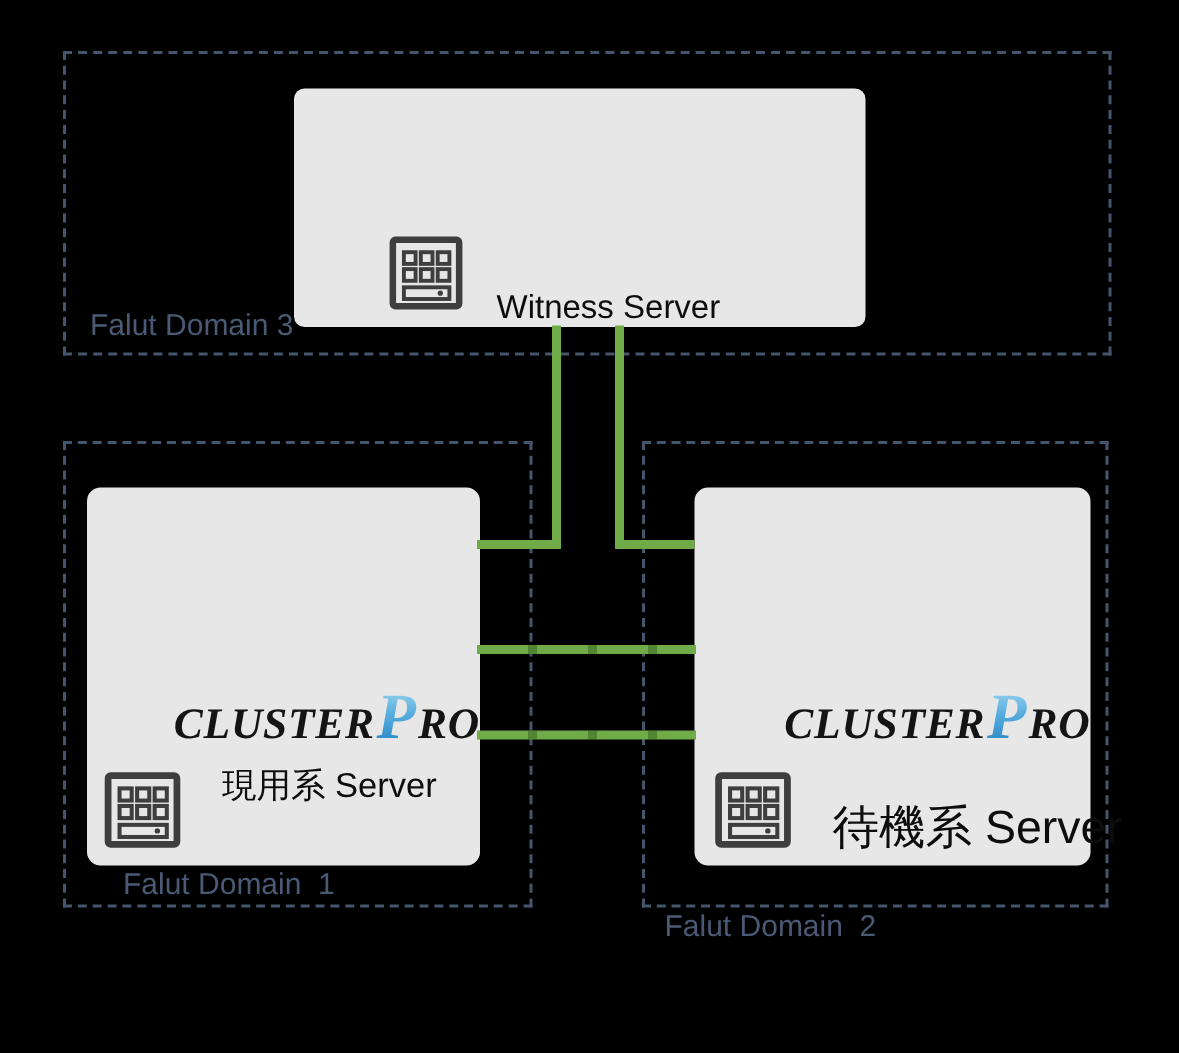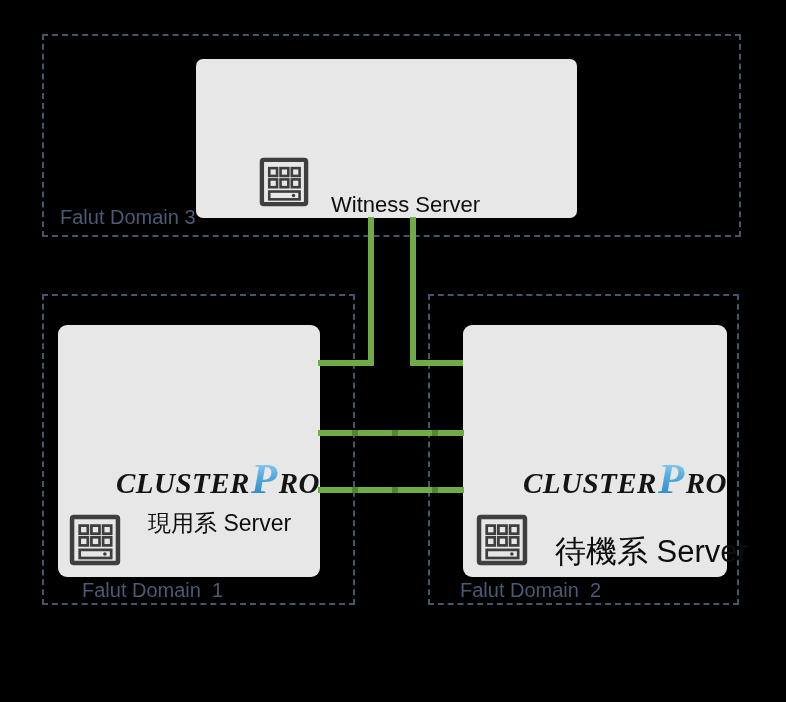--- a/index.html
+++ b/index.html
@@ -89,21 +89,21 @@
 
 <div class="stage">
 
   <div class="domain" style="left:42px; top:34px; width:699px; height:203px;"></div>
   <div class="domain-label" style="left:60px; top:205px;">Falut Domain 3</div>
 
   <div class="domain" style="left:42px; top:294px; width:313px; height:311px;"></div>
   <div class="domain-label" style="left:58px; top:578px;margin-left:24px;">Falut Domain  1</div>
 
   <div class="domain" style="left:428px; top:294px; width:311px; height:311px;"></div>
-  <div class="domain-label" style="left:443px; top:578px;margin-left:17px;">Falut Domain  2</div>
+  <div class="domain-label" style="left:443px; top:606px;">Falut Domain  2</div>
 
   <div class="node-box" style="left:196px; top:59px; width:381px; height:159px;"></div>
   <div class="icon-wrap" style="left:258px; top:156px;">
     <svg width="52" height="52" viewBox="0 0 60 60" fill="none" stroke="#3E3E3E">
       <rect x="4.5" y="4.5" width="51" height="51" rx="2" stroke-width="5"></rect>
       <rect x="13" y="14" width="9" height="9" stroke-width="3"></rect>
       <rect x="26" y="14" width="9" height="9" stroke-width="3"></rect>
       <rect x="39" y="14" width="9" height="9" stroke-width="3"></rect>
       <rect x="13" y="27" width="9" height="9" stroke-width="3"></rect>
       <rect x="26" y="27" width="9" height="9" stroke-width="3"></rect>

